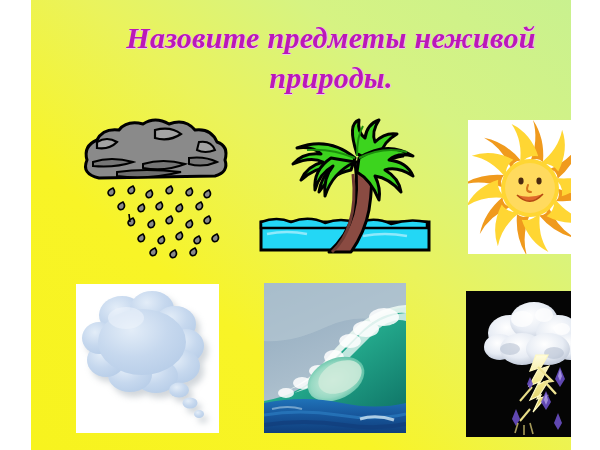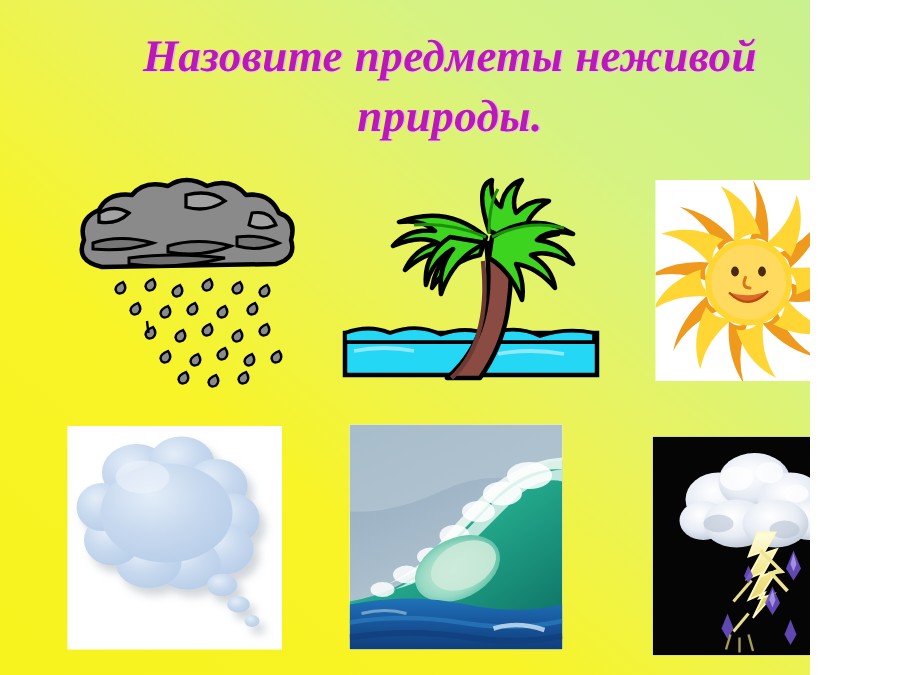--- a/index.html
+++ b/index.html
@@ -11,20 +11,21 @@
     height: 450px;
     overflow: hidden;
     font-family: "Liberation Serif", serif;
   }
   #slide {
     position: relative;
     width: 540px;
     height: 450px;
     background: linear-gradient(to top right, #f7f31e 0%, #f8f427 32%, #eaf35c 55%, #d6f382 75%, #c9f18f 100%);
     overflow: hidden;
+    margin-left: 31px;
   }
   
   #title {
     position: absolute;
     left: 50px;
     top: 18px;
     width: 500px;
     text-align: center;
     font-family: "Liberation Serif", serif;
     font-weight: bold;

